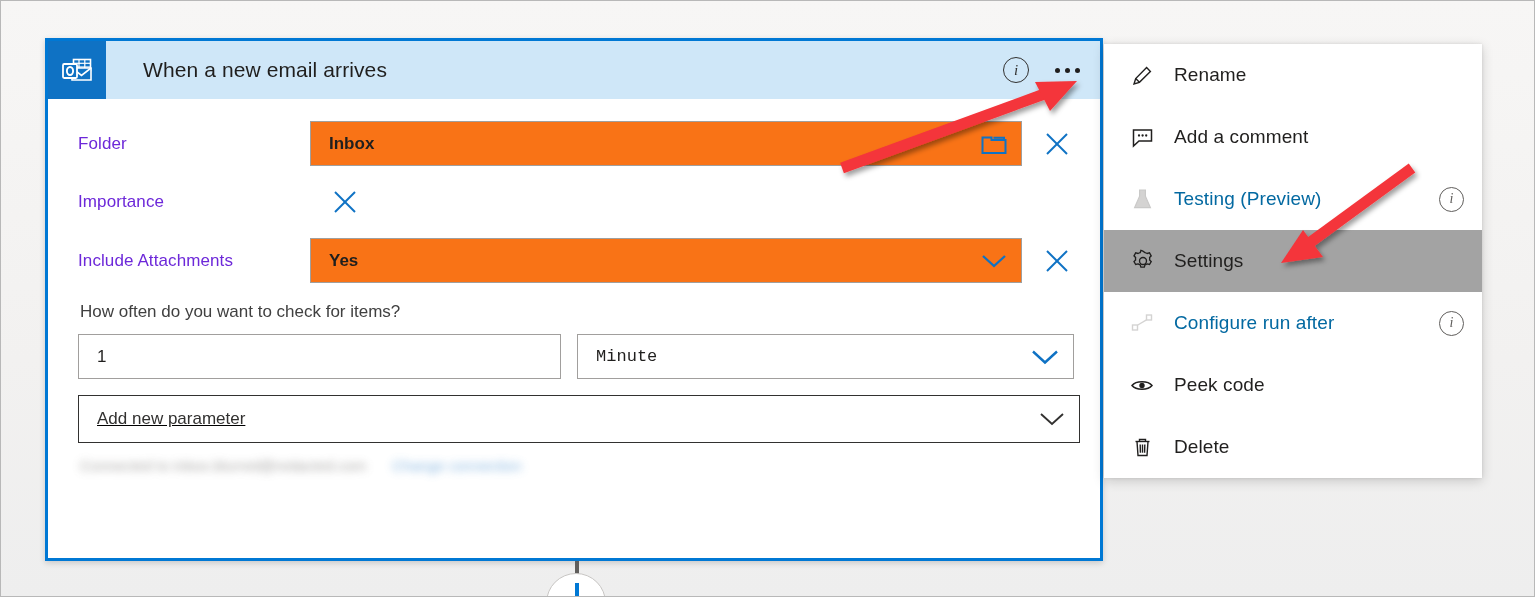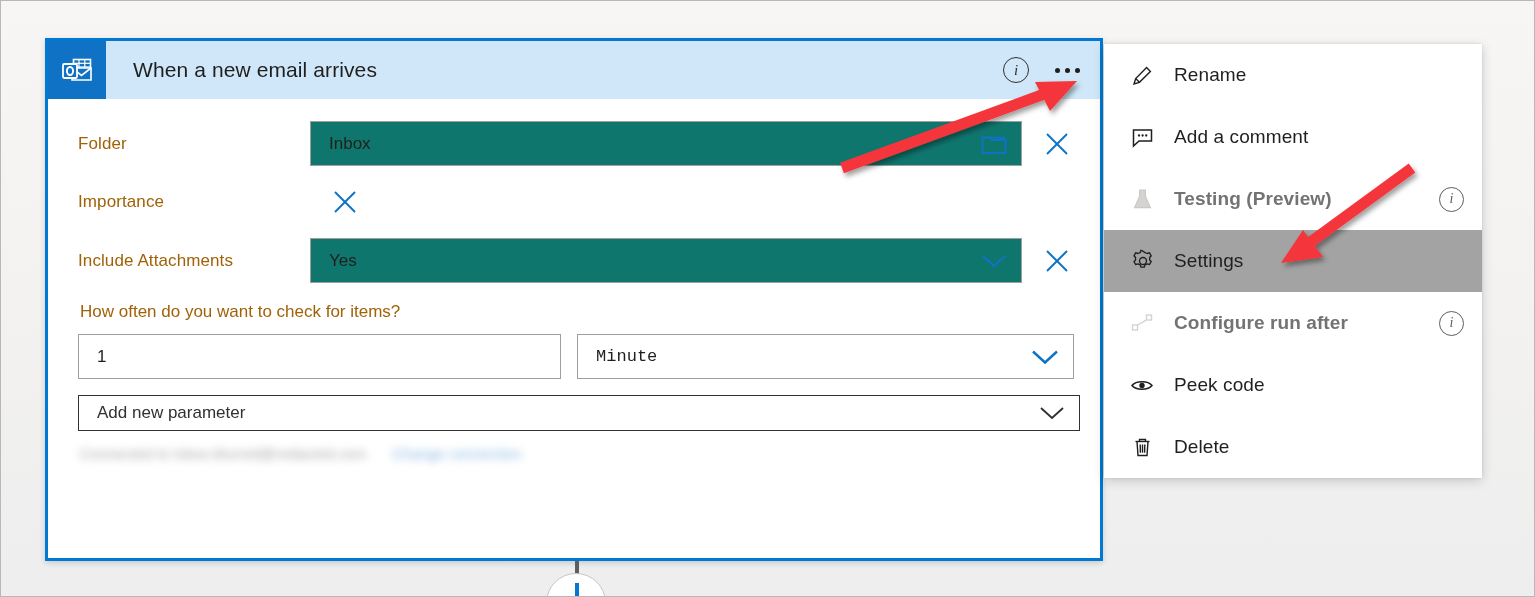--- a/index.html
+++ b/index.html
@@ -54,21 +54,21 @@
     flex: 0 0 58px;
     display: flex;
     align-items: center;
     justify-content: center;
   }
   #app-icon svg { display:block; }
 
   #card-title {
     font-size: 21px;
     color: #201f1e;
-    margin-left: 27px;
+    margin-left: 37px;
     letter-spacing: 0.1px;
     white-space: nowrap;
   }
   #header-actions {
     position: absolute;
     right: 14px;
     top: 0;
     height: 58px;
     display: flex;
     align-items: center;
@@ -104,33 +104,34 @@
   }
   .field-row {
     display: flex;
     align-items: center;
     margin-bottom: 19px;
   }
   .field-label {
     width: 232px;
     flex: 0 0 232px;
     font-size: 17px;
-    color: #a16207;
+    color: #6d28d9;
     letter-spacing: 0.1px;
   }
   .field-control {
     position: relative;
     flex: 1 1 auto;
     height: 45px;
     border: 1px solid #a19f9d;
-    background: #0f766e;
+    background: #f97316;
     display: flex;
     align-items: center;
     box-sizing: border-box;
     max-width: 718px;
+    font-weight: bold;
   }
   .field-value {
     font-size: 17px;
     color: #201f1e;
     padding-left: 18px;
   }
   .ctrl-icon {
     position: absolute;
     right: 14px;
     top: 50%;
@@ -146,21 +147,21 @@
     display: flex;
     align-items: center;
     justify-content: center;
     cursor: pointer;
     flex: 0 0 34px;
   }
 
   
   #frequency-question {
     font-size: 17px;
-    color: #a16207;
+    color: #404040;
     margin: 6px 0 12px 2px;
   }
   #frequency-row {
     display: flex;
     gap: 16px;
     margin-bottom: 16px;
   }
   #interval-input {
     width: 488px;
     height: 45px;
@@ -177,26 +178,27 @@
     border: 1px solid #a19f9d;
     background:#fff;
     display:flex;
     align-items:center;
     box-sizing:border-box;
     font-family:Liberation Mono, monospace;
   }
   #add-parameter {
     position: relative;
     width: 1002px;
-    height: 36px;
+    height: 48px;
     border: 1px solid #323130;
     background:#fff;
     display:flex;
     align-items:center;
     box-sizing:border-box;
+    text-decoration:underline;
   }
   #add-parameter .field-value { color:#323130; }
 
   
   #connection-line {
     margin-top: 14px;
     display: flex;
     align-items: center;
     gap: 26px;
     filter: blur(4.2px);
@@ -277,21 +279,21 @@
     align-items: center;
     justify-content: flex-start;
   }
   .menu-label {
     font-size: 19px;
     color: #201f1e;
     margin-left: 14px;
     white-space: nowrap;
     letter-spacing: 0.1px;
   }
-  .menu-item.disabled .menu-label { color: #737373; font-weight: bold; }
+  .menu-item.disabled .menu-label { color: #0369a1; }
   .menu-item.disabled .menu-icon svg { opacity: 0.45; }
   .menu-info {
     margin-left: auto;
     width: 23px; height: 23px;
     border: 1.3px solid #605e5c;
     border-radius: 50%;
     display:flex; align-items:center; justify-content:center;
     font-family: "Liberation Serif", serif;
     font-style: italic;
     font-size: 14px;

